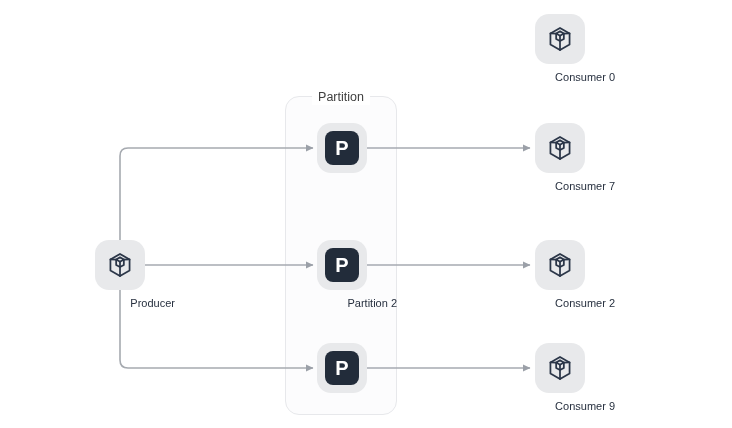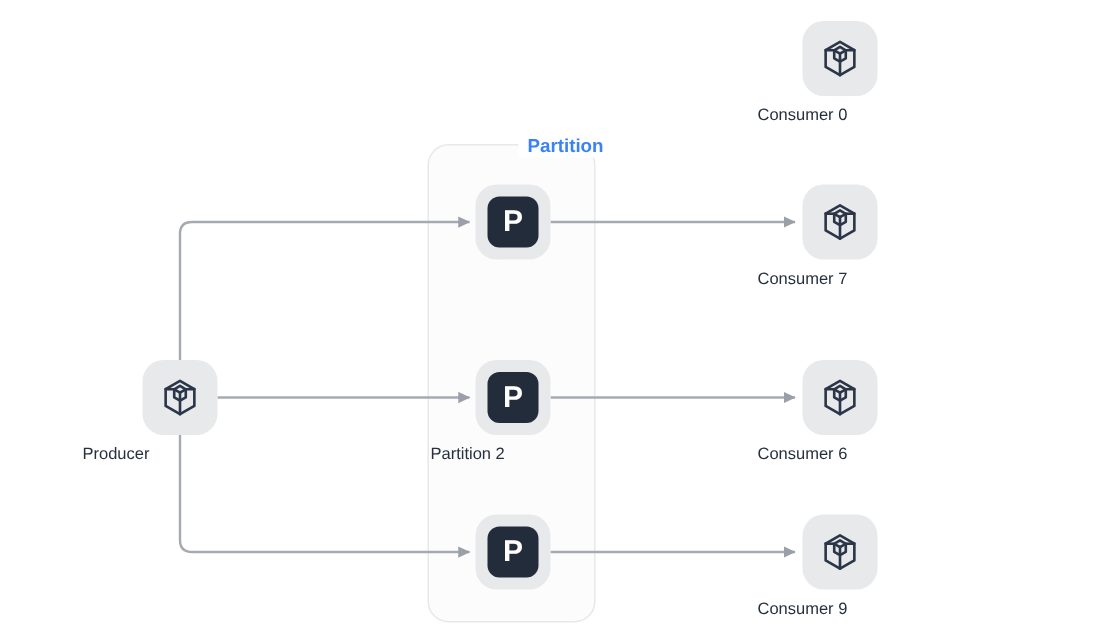--- a/index.html
+++ b/index.html
@@ -8,40 +8,40 @@
     font-family:"Liberation Sans",sans-serif;overflow:hidden;
   }
   
   .group-box{
     position:absolute;left:285px;top:96px;width:112px;height:319px;
     background:#fcfcfd;border:1px solid #e7e8eb;border-radius:14px;
     box-sizing:border-box;z-index:0;
   }
   .group-title{
     position:absolute;top:-8px;left:50%;transform:translateX(-50%);
-    background:#ffffff;padding:0 6px;font-size:12.5px;font-weight:700;
-    color:#3b82f6;line-height:16px;white-space:nowrap;margin-left:36px;
+    background:#ffffff;padding:0 6px;font-size:12.5px;font-weight:400;
+    color:#404040;line-height:16px;white-space:nowrap;
   }
   
   .arrows{position:absolute;left:0;top:0;z-index:1;pointer-events:none;}
   .edge{fill:none;stroke:#a6aab0;stroke-width:1.6;}
   
   .node{
     position:absolute;width:50px;height:50px;border-radius:14px;
     background:#e8e9eb;display:flex;align-items:center;justify-content:center;
     z-index:2;
   }
   .cube{display:block;}
   .p-badge{
     width:34px;height:34px;border-radius:8px;background:#222c3a;
     color:#ffffff;font-weight:700;font-size:20px;line-height:34px;
     text-align:center;display:block;
   }
   .node-label{
-    position:absolute;width:110px;text-align:left;font-size:11px;
+    position:absolute;width:110px;text-align:right;font-size:11px;
     color:#27303f;line-height:14px;z-index:2;
   }
 </style>
 </head>
 <body>
 
 <div class="canvas">
 
   <div class="group-box">
     <div class="group-title">Partition</div>
@@ -63,21 +63,21 @@
 
   <div class="node" style="left:95px;top:240px">
     <svg class="cube" width="28" height="28" viewBox="0 0 24 24" fill="none" stroke="#2b3648" stroke-width="1.5" stroke-linecap="round" stroke-linejoin="round">
       <path d="M12 2.5 L20.2 7.2 V16.8 L12 21.5 L3.8 16.8 V7.2 Z"></path>
       <path d="M12 5.4 L15.3 7.3 L12 9.2 L8.7 7.3 Z"></path>
       <path d="M8.7 7.3 L3.8 7.2 M15.3 7.3 L20.2 7.2"></path>
       <path d="M8.7 7.3 V11.9 L12 13.8 L15.3 11.9 V7.3"></path>
       <path d="M12 9.2 V13.8 M12 13.8 V21.5"></path>
     </svg>
   </div>
-  <div class="node-label" style="left:55px;top:296px">Producer</div>
+  <div class="node-label" style="left:65px;top:296px">Producer</div>
 
   <div class="node" style="left:317px;top:123px">
     <span class="p-badge">P</span>
   </div>
 
   <div class="node" style="left:317px;top:240px">
     <span class="p-badge">P</span>
   </div>
   <div class="node-label" style="left:287px;top:296px">Partition 2</div>
 
@@ -109,21 +109,21 @@
 
   <div class="node" style="left:535px;top:240px">
     <svg class="cube" width="28" height="28" viewBox="0 0 24 24" fill="none" stroke="#2b3648" stroke-width="1.5" stroke-linecap="round" stroke-linejoin="round">
       <path d="M12 2.5 L20.2 7.2 V16.8 L12 21.5 L3.8 16.8 V7.2 Z"></path>
       <path d="M12 5.4 L15.3 7.3 L12 9.2 L8.7 7.3 Z"></path>
       <path d="M8.7 7.3 L3.8 7.2 M15.3 7.3 L20.2 7.2"></path>
       <path d="M8.7 7.3 V11.9 L12 13.8 L15.3 11.9 V7.3"></path>
       <path d="M12 9.2 V13.8 M12 13.8 V21.5"></path>
     </svg>
   </div>
-  <div class="node-label" style="left:505px;top:296px">Consumer 6</div>
+  <div class="node-label" style="left:505px;top:296px">Consumer 2</div>
 
   <div class="node" style="left:535px;top:343px">
     <svg class="cube" width="28" height="28" viewBox="0 0 24 24" fill="none" stroke="#2b3648" stroke-width="1.5" stroke-linecap="round" stroke-linejoin="round">
       <path d="M12 2.5 L20.2 7.2 V16.8 L12 21.5 L3.8 16.8 V7.2 Z"></path>
       <path d="M12 5.4 L15.3 7.3 L12 9.2 L8.7 7.3 Z"></path>
       <path d="M8.7 7.3 L3.8 7.2 M15.3 7.3 L20.2 7.2"></path>
       <path d="M8.7 7.3 V11.9 L12 13.8 L15.3 11.9 V7.3"></path>
       <path d="M12 9.2 V13.8 M12 13.8 V21.5"></path>
     </svg>
   </div>

